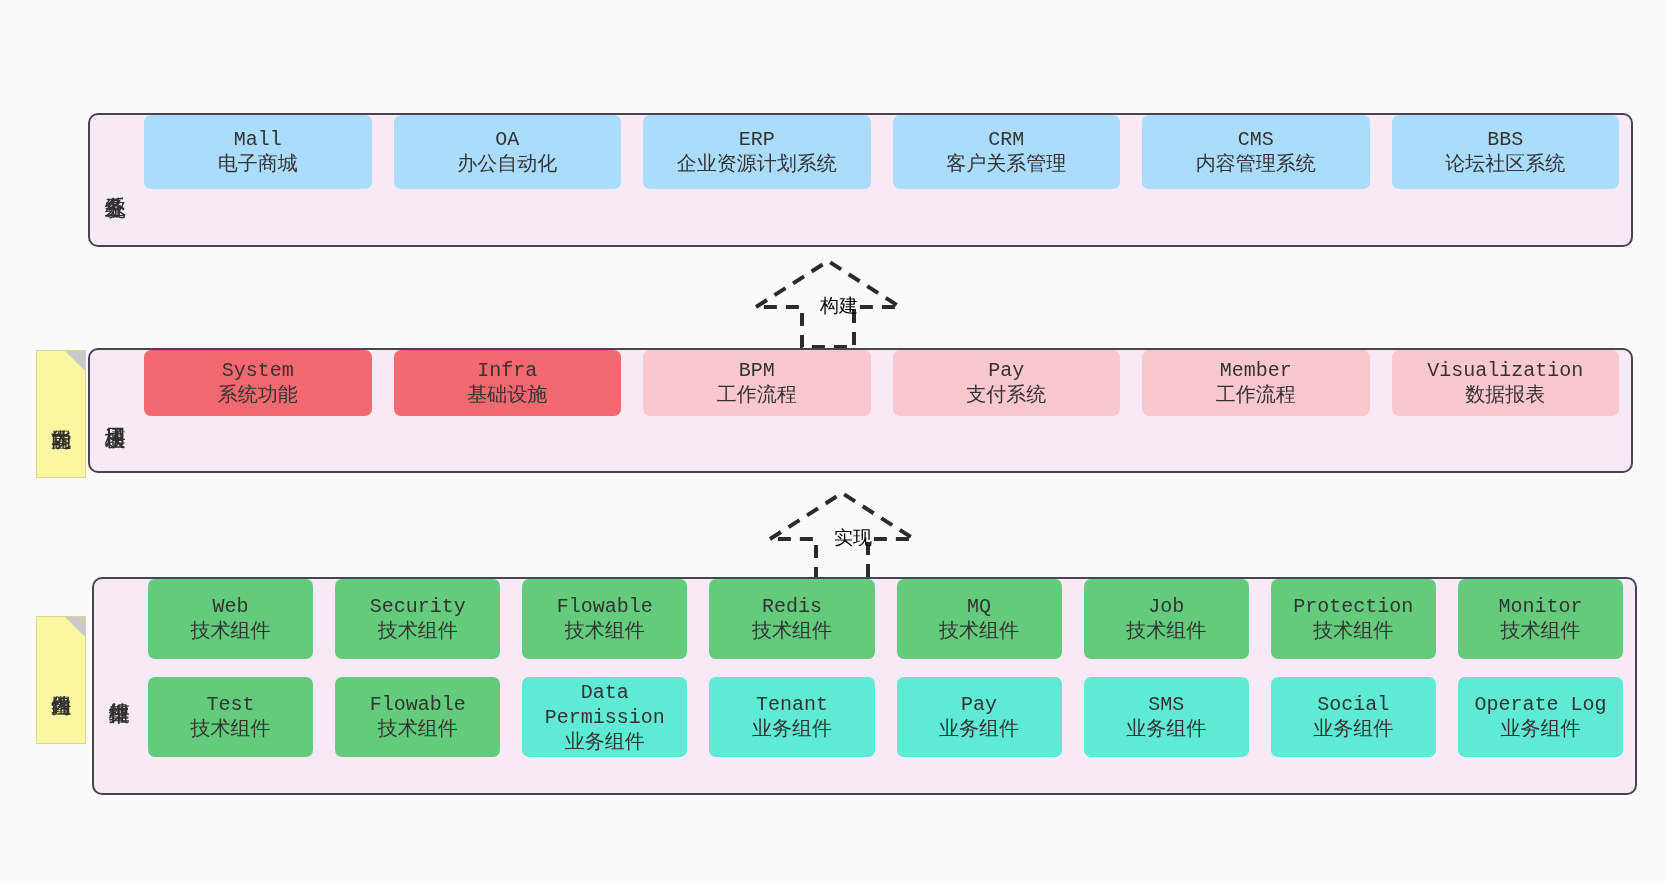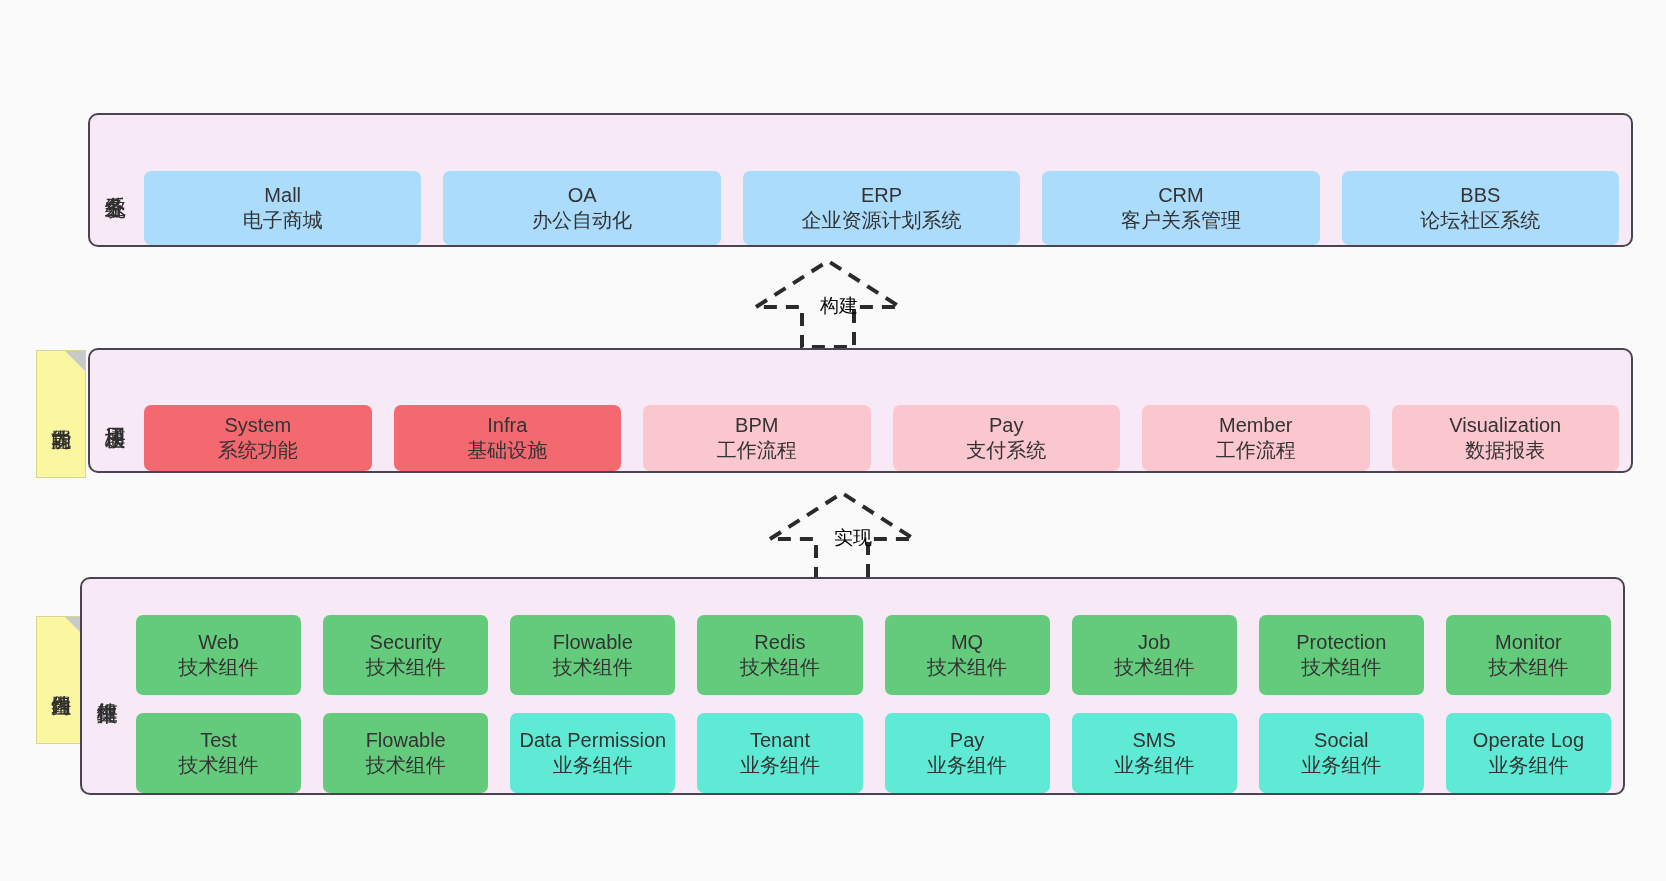--- a/index.html
+++ b/index.html
@@ -44,23 +44,24 @@
     color: #2f2f2f;
     writing-mode: vertical-rl;
     text-orientation: upright;
     white-space: nowrap;
     padding: 0 2px;
   }
   .layer-body {
     flex: 1 1 auto;
     display: flex;
     flex-direction: column;
-    justify-content: flex-end;
+    justify-content: flex-start;
     gap: 18px;
     padding: 0 12px 0 4px;
+    font-family: Liberation Mono, monospace;
   }
   .row {
     display: flex;
     flex-direction: row;
     align-items: stretch;
     gap: 22px;
   }
 
   
   .card {
@@ -91,21 +92,21 @@
   .card.green  { background: #65CB7C; }
   .card.lgreen { background: #5eead4; border-radius: 7px; }
 
   
   #layer-business { left: 88px;  top: 113px; width: 1545px; height: 134px; }
   #layer-business .card { height: 74px; }
 
   #layer-modules  { left: 88px;  top: 348px; width: 1545px; height: 125px; }
   #layer-modules .card { height: 66px; }
 
-  #layer-framework { left: 80px; top: 577px; width: 1545px; height: 218px; }
+  #layer-framework { left: 92px; top: 577px; width: 1545px; height: 218px; }
   #layer-framework .card { height: 80px; }
 
   
   .note {
     position: absolute;
     box-sizing: border-box;
     width: 50px;
     background: #FBF7A0;
     border: 1px solid #d8d49a;
     display: flex;
@@ -167,20 +168,24 @@
         </div>
         <div class="card blue">
           <div class="en">ERP</div>
           <div class="cn">企业资源计划系统</div>
         </div>
         <div class="card blue">
           <div class="en">CRM</div>
           <div class="cn">客户关系管理</div>
         </div>
         <div class="card blue">
+          <div class="en">CMS</div>
+          <div class="cn">内容管理系统</div>
+        </div>
+        <div class="card blue">
           <div class="en">BBS</div>
           <div class="cn">论坛社区系统</div>
         </div>
       </div>
     </div>
   </div>
 
   <div class="arrow" id="arrow-build">
     <svg width="148" height="92" viewBox="0 0 148 92">
       <path d="M 2 50 L 74 4 L 146 50 L 100 50 L 100 90 L 48 90 L 48 50 Z" fill="none" stroke="#2b2b2b" stroke-width="4" stroke-dasharray="13,9" stroke-linejoin="miter" stroke-linecap="butt"></path>

